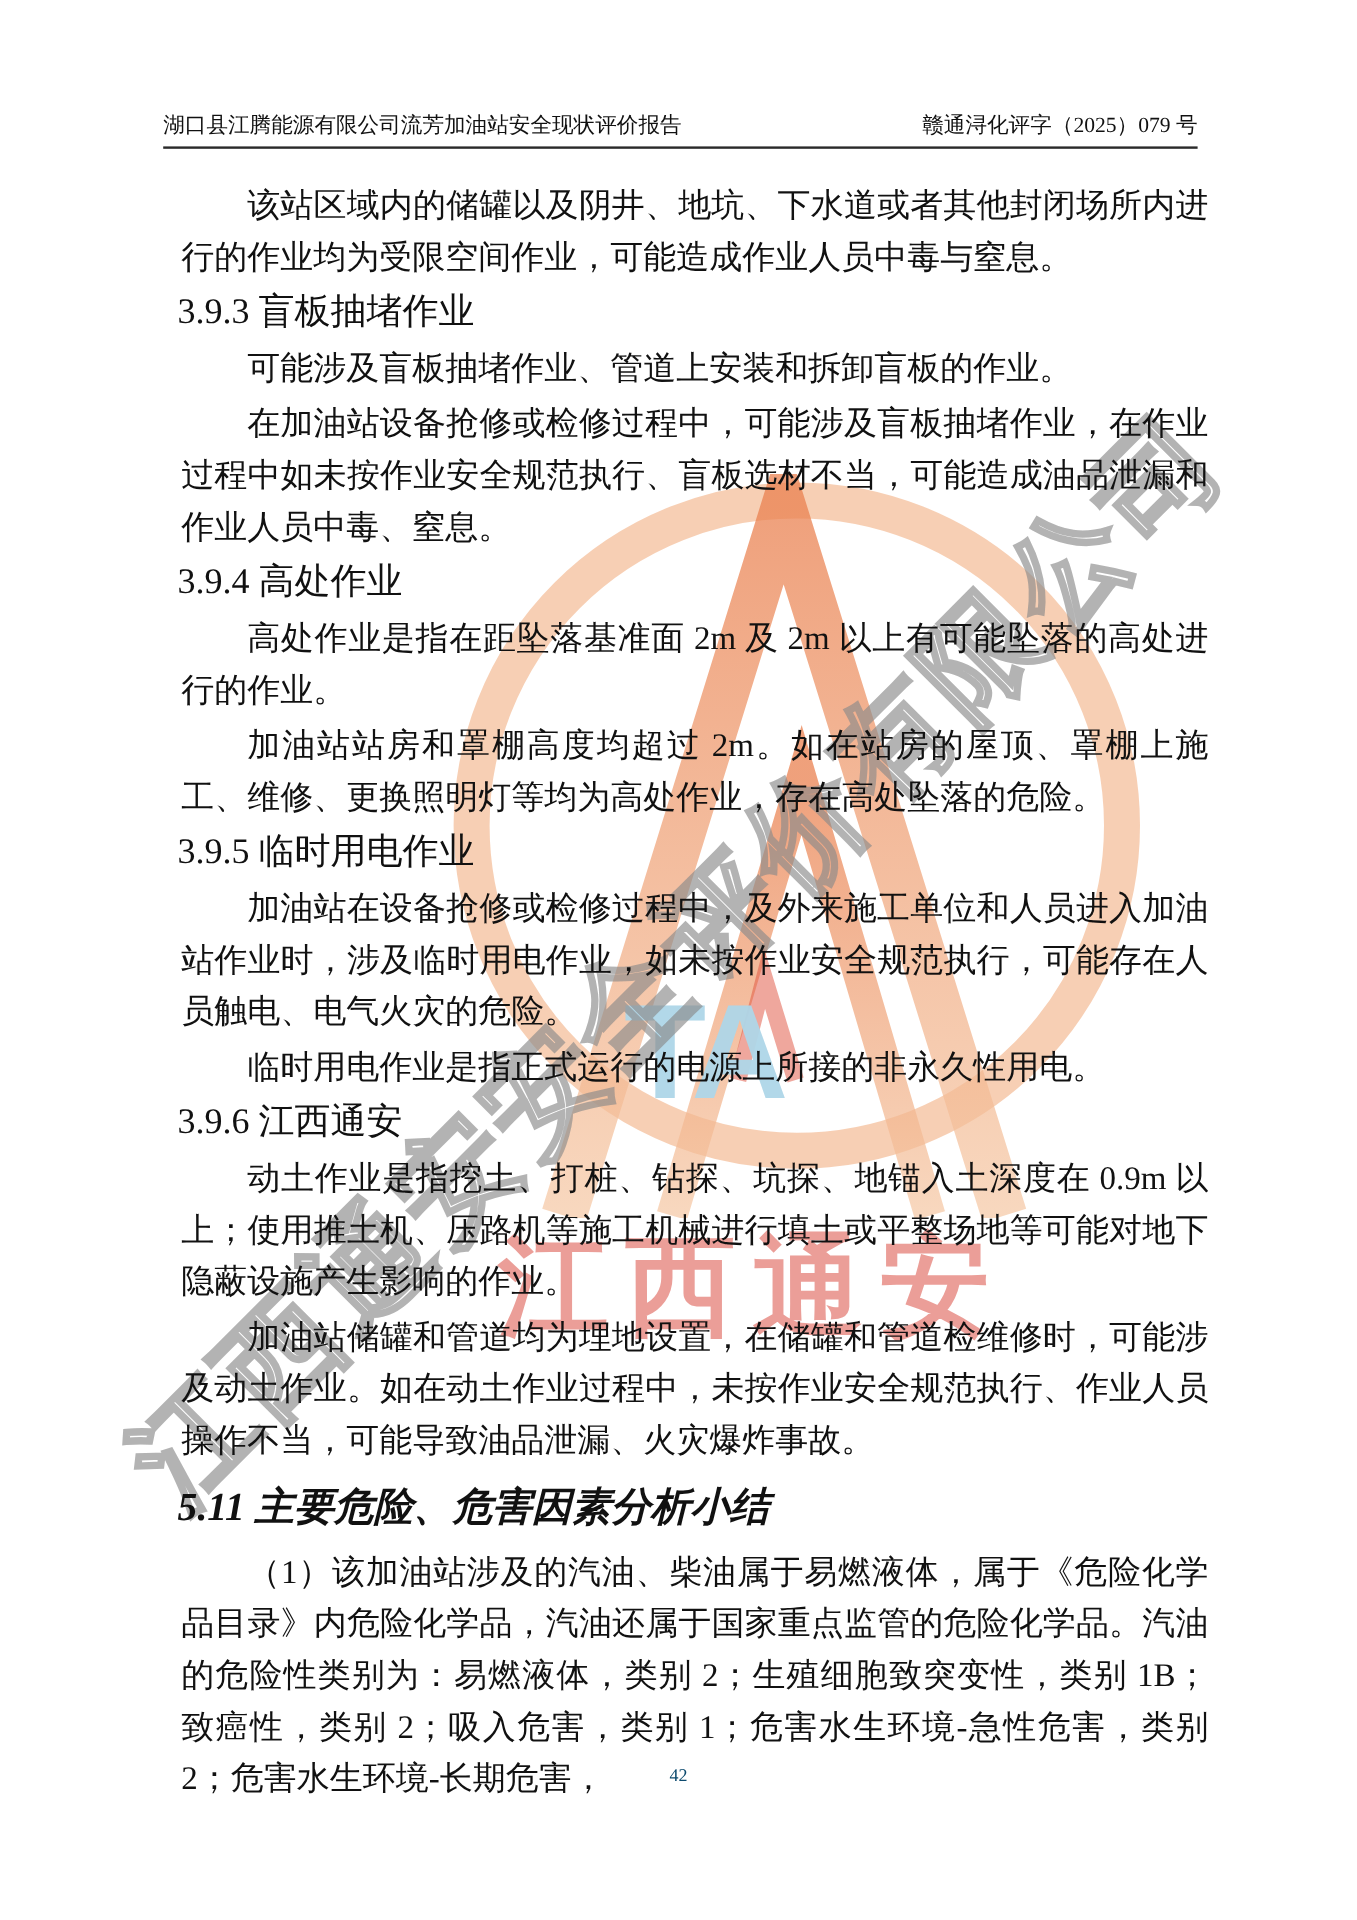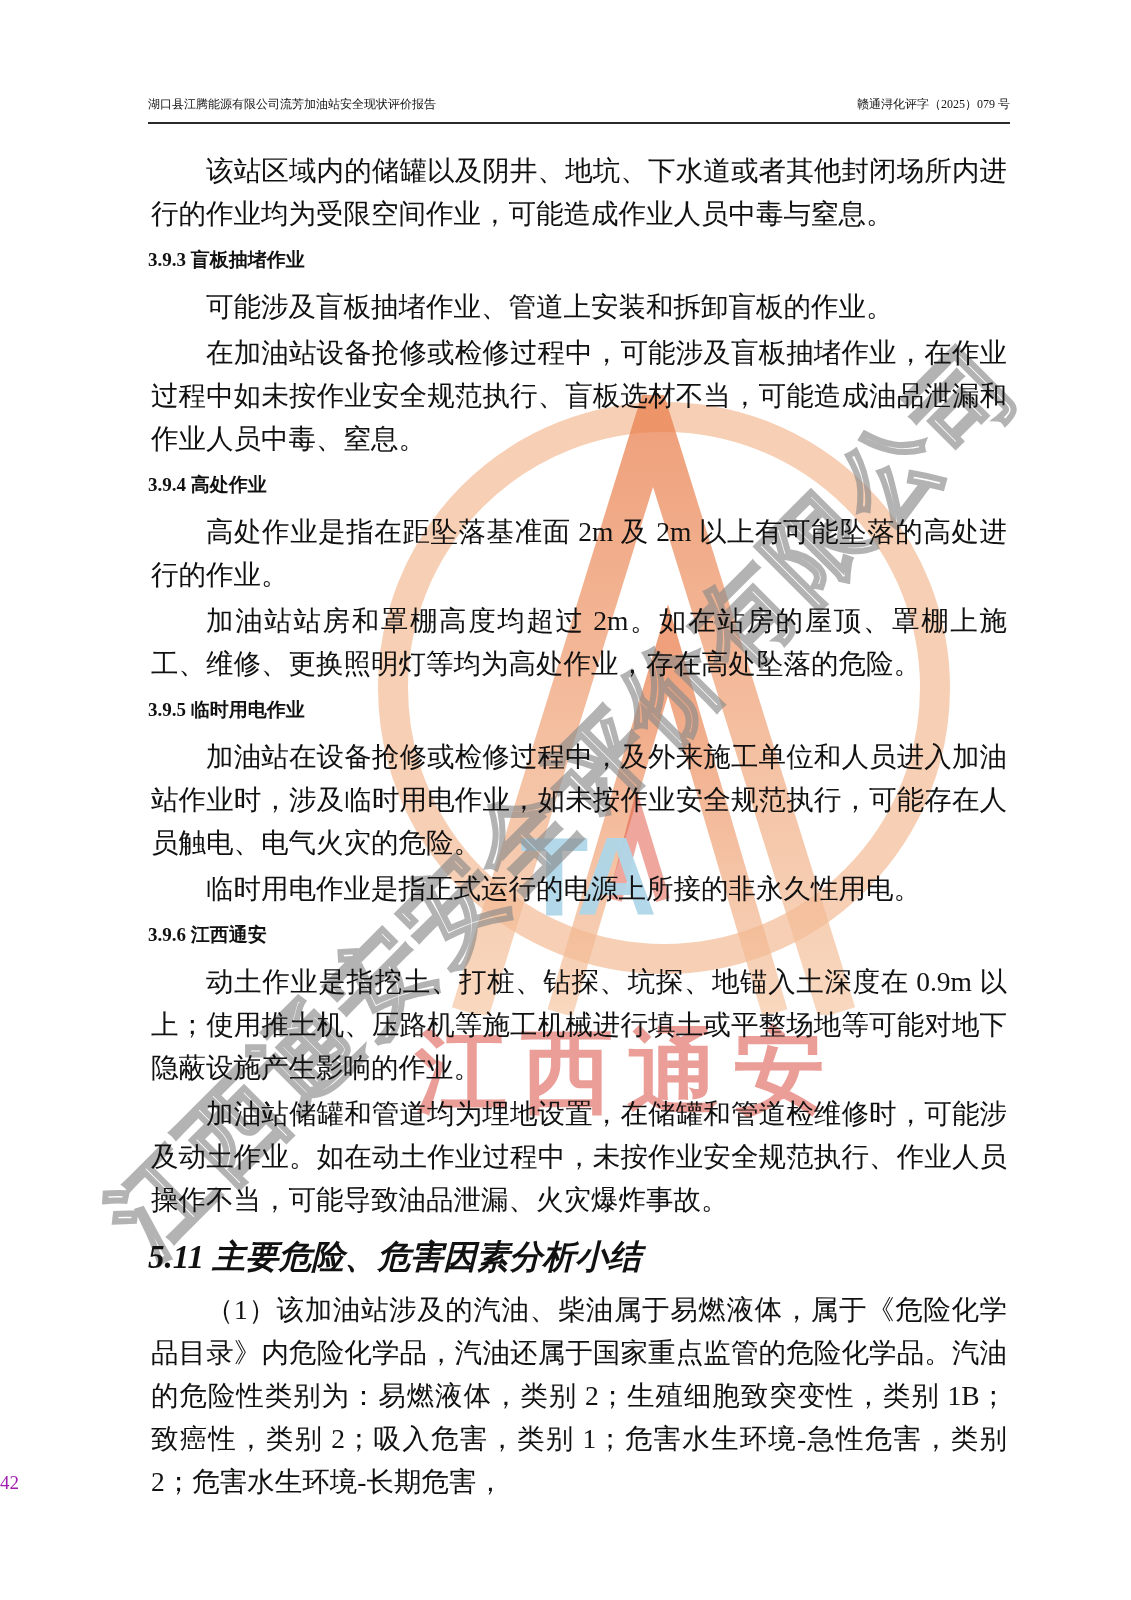--- a/index.html
+++ b/index.html
@@ -42,52 +42,52 @@
   }
   .wm-red {
     position:absolute; left:415px; top:1010px;
     font-family:Liberation Sans, sans-serif;
     font-size:92px; font-weight:bold; letter-spacing:14px;
     color:rgba(215,62,50,0.5);
   }
 
   
   .header {
-    position:absolute; left:148px; top:92px; width:862px; z-index:1;
+    position:absolute; left:136px; top:92px; width:862px; z-index:1;
     display:flex; justify-content:space-between; align-items:flex-end;
-    font-size:12px; line-height:24px;
+    font-size:18px; line-height:24px;
     border-bottom:2px solid #2a2a2a;
     padding-bottom:6px;
   }
 
   
   .content {
     position:absolute; left:148px; top:146px; width:862px; z-index:1;
   }
   .content p.para {
     margin:3px;
     font-size:27.5px; line-height:43px;
     text-align:justify;
     text-indent:2em;
   }
   .content .heading3 {
     margin:0;
-    font-size:19px; line-height:44px;
-    font-weight:bold;
+    font-size:30px; line-height:44px;
+    font-weight:normal;
   }
   .content .heading2 {
     margin:8px 0 2px 0;
     font-size:33px; line-height:56px;
     font-weight:bold; font-style:italic;
   }
 
   
   .footer {
     position:absolute; left:0; right:0; top:1472px; z-index:1;
-    text-align:left; font-size:19px; color:#a21caf;
+    text-align:center; font-size:15px; color:#0c4a6e;
   }
 </style>
 </head>
 <body>
 
 <div class="page">
 
   <div class="watermark-layer">
     <div class="wm-ring"></div>
     <svg class="wm-a" viewBox="0 0 580 620" aria-hidden="true">

